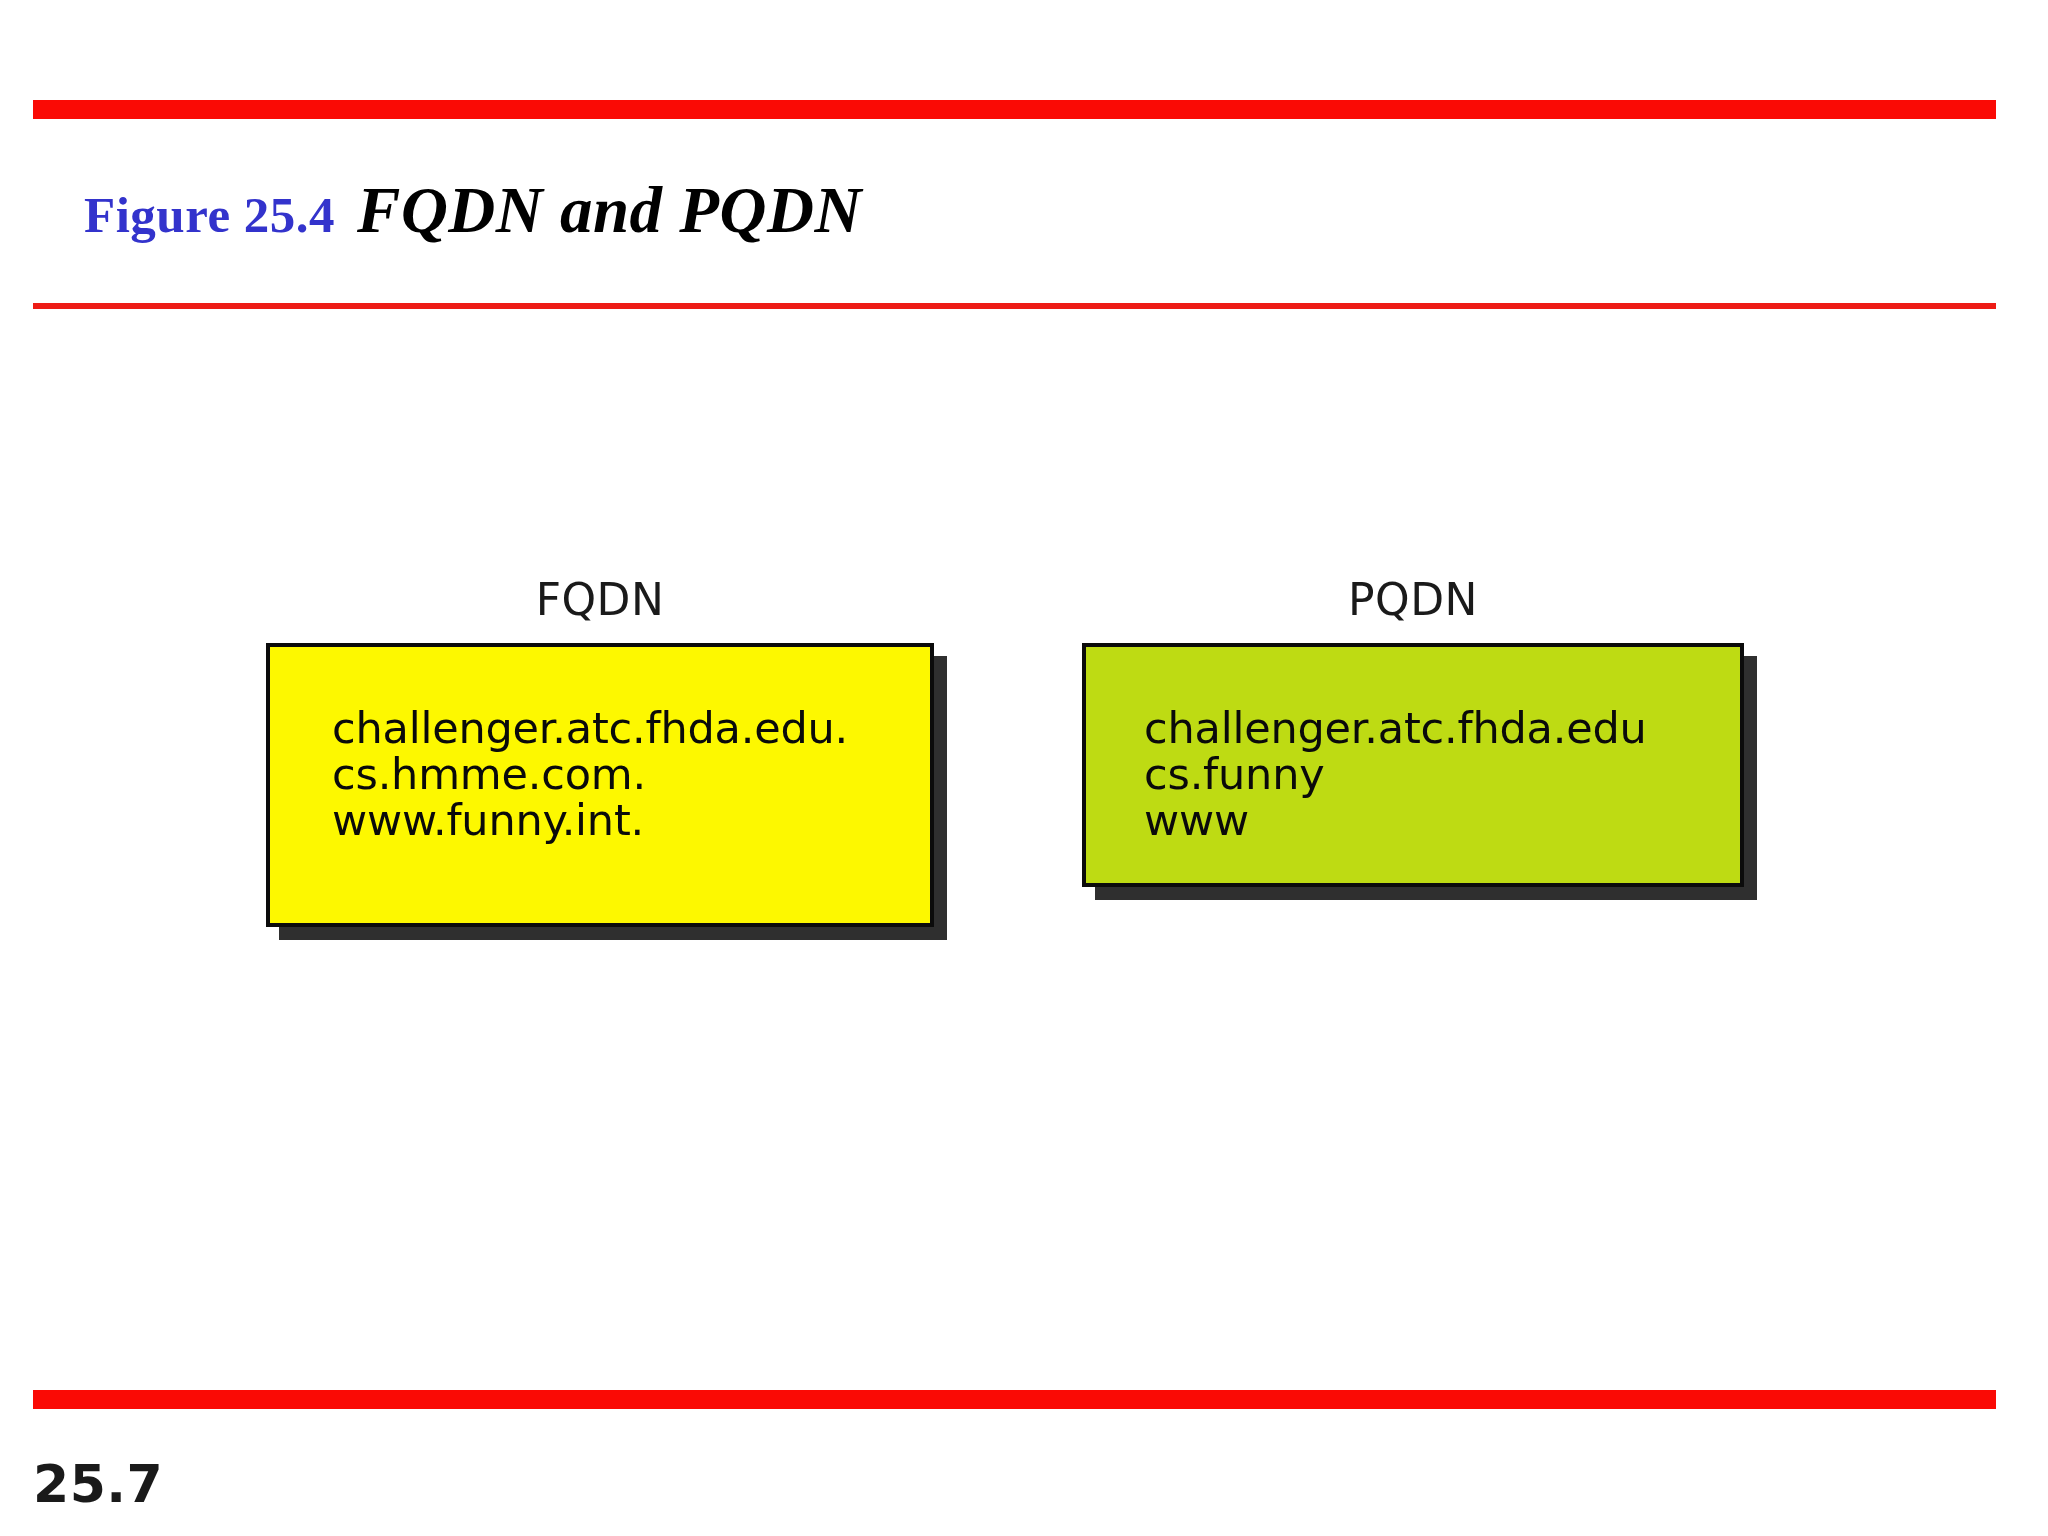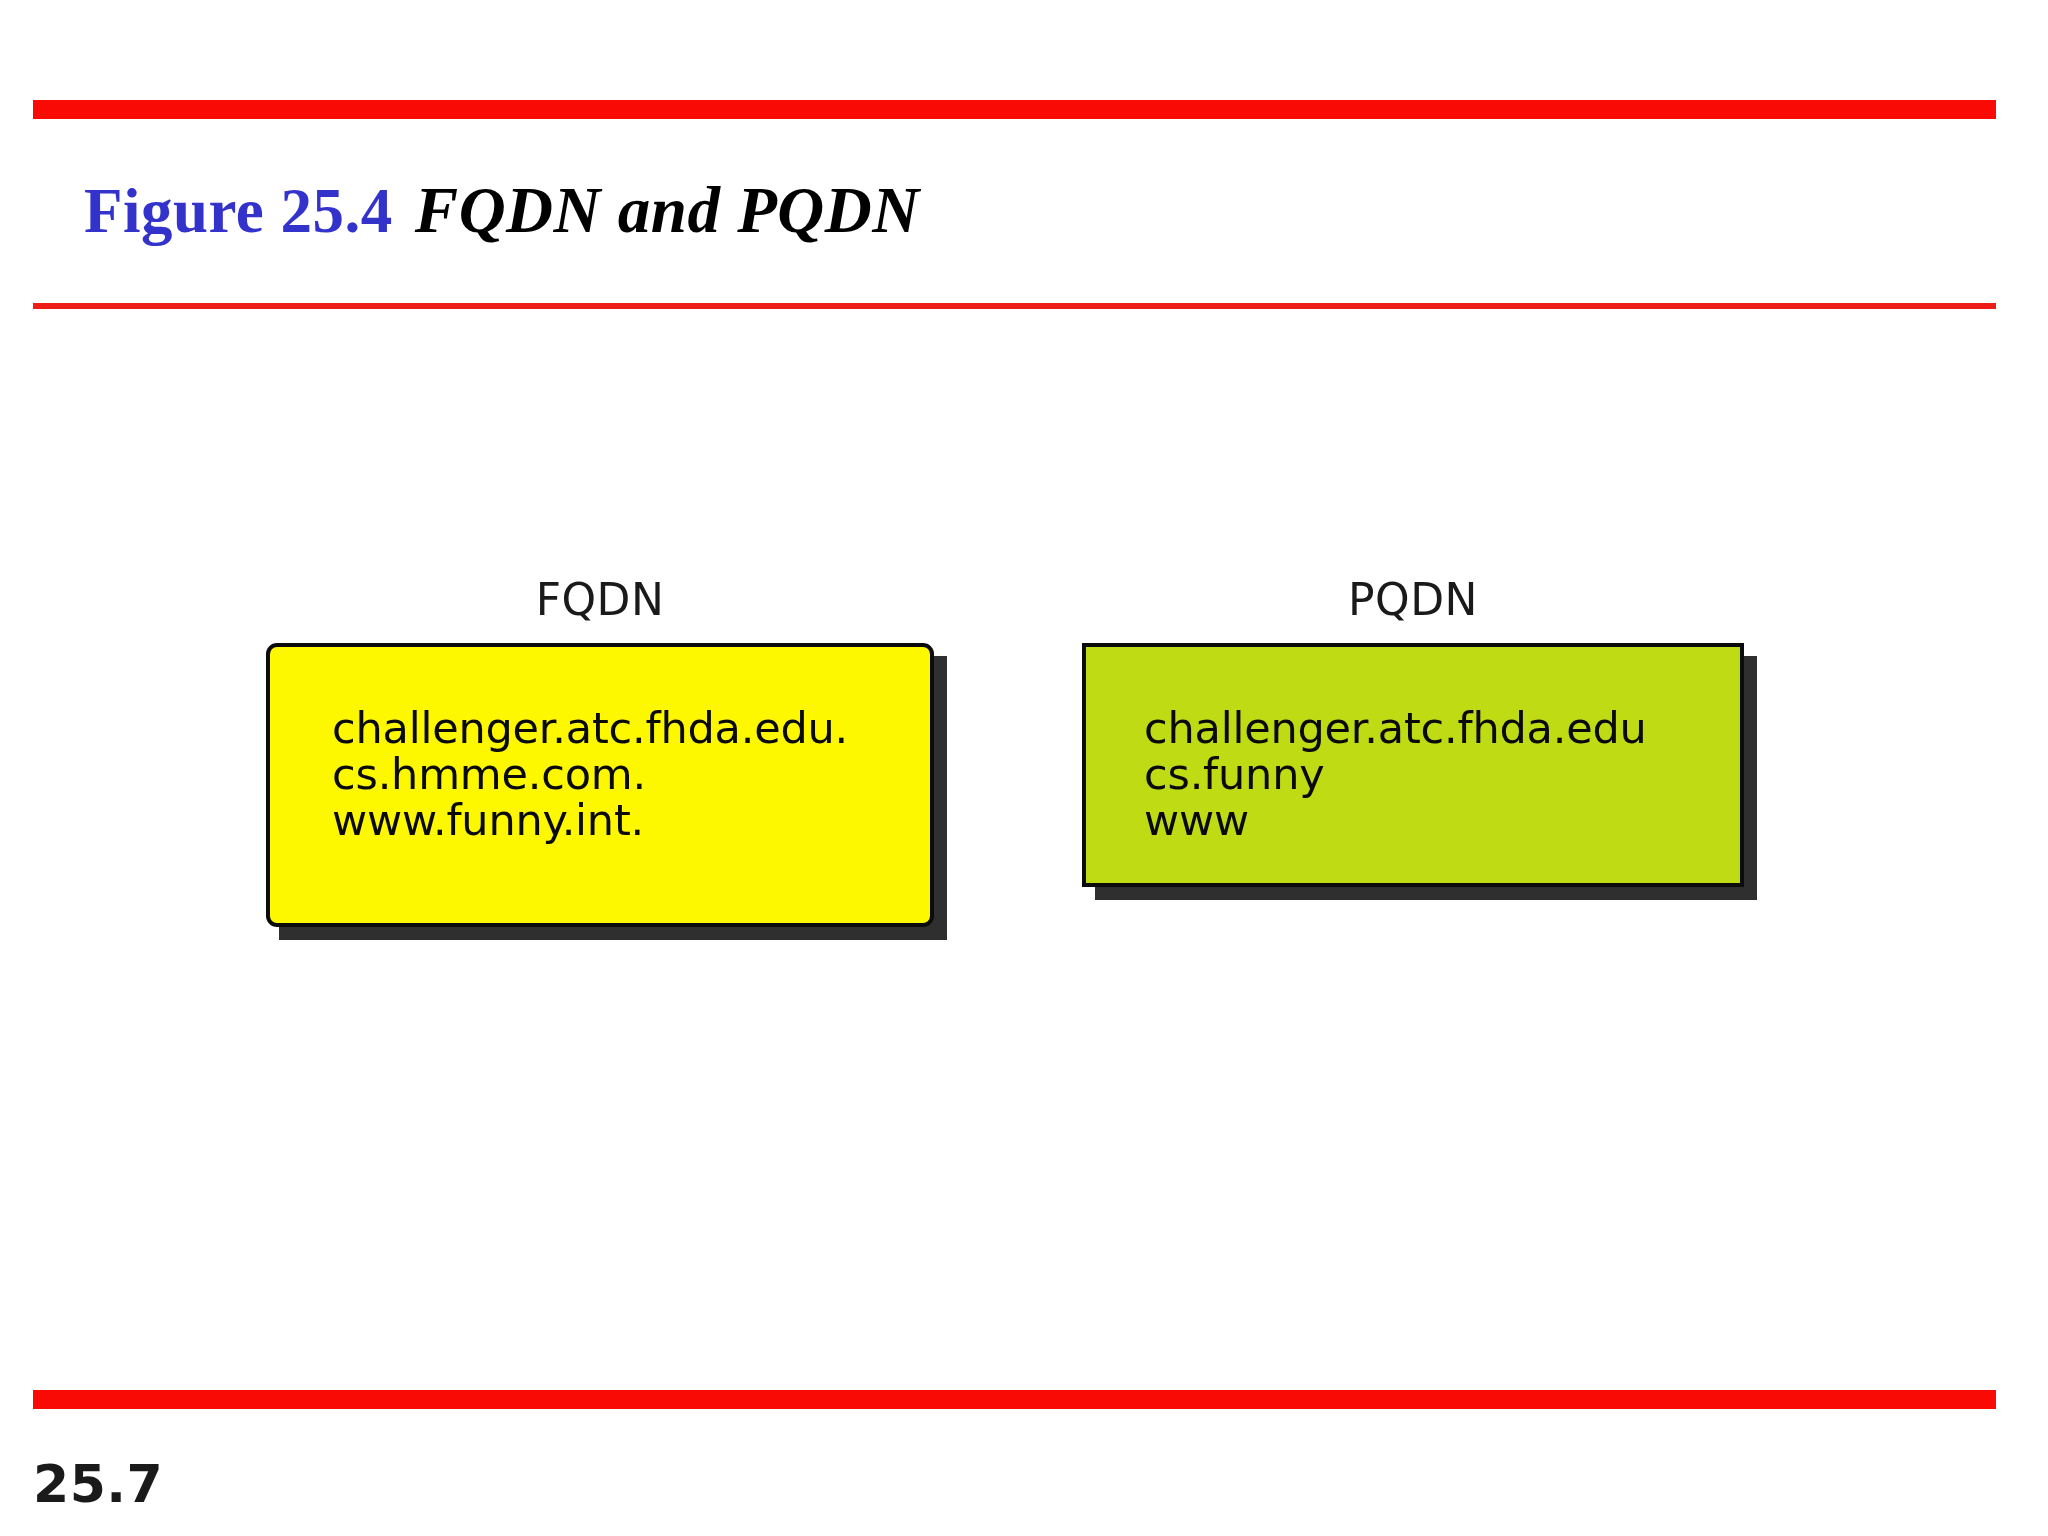--- a/index.html
+++ b/index.html
@@ -54,21 +54,21 @@
     position: absolute;
     left: 84px;
     top: 178px;
     white-space: nowrap;
     line-height: 1;
   }
   .title-figure {
     font-family: "Liberation Serif", "DejaVu Serif", serif;
     font-weight: bold;
     font-style: normal;
-    font-size: 63px;
+    font-size: 51px;
     color: #3333cc;
     letter-spacing: 0.5px;
   }
   .title-caption {
     font-family: "Liberation Serif", "DejaVu Serif", serif;
     font-weight: bold;
     font-style: italic;
     font-size: 65px;
     color: #000000;
     margin-left: 22px;
@@ -129,21 +129,20 @@
   .shadow-box .face {
     position: relative;
     border: 4px solid #0b0b0b;
     box-sizing: border-box;
     width: 100%;
     height: 100%;
   }
 
   .box-fqdn-face {
     background: #fdf800;
-    border-radius: 11px;
   }
   .box-pqdn-face {
     background: #bedb13;
   }
 
   .box-sized-fqdn {
     width: 668px;
     height: 284px;
   }
   .box-sized-pqdn {

